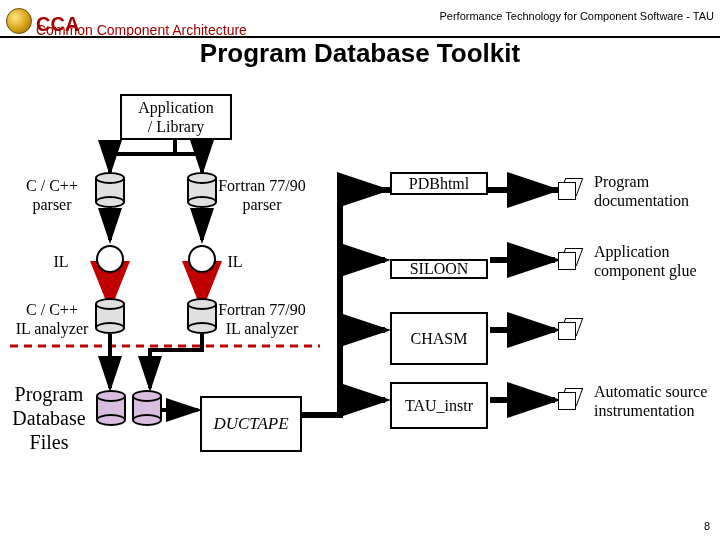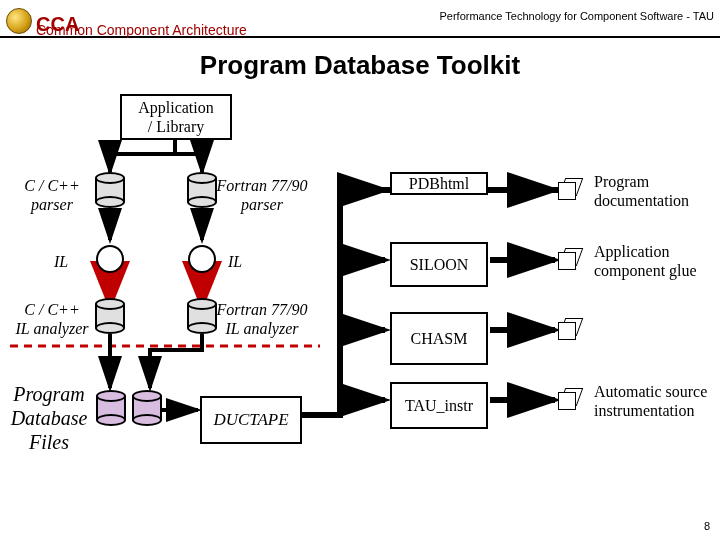--- a/index.html
+++ b/index.html
@@ -48,21 +48,20 @@
     position: absolute;
     right: 6px; top: 10px;
     font-size: 11px;
     font-family: Arial, sans-serif;
   }
   .title {
     text-align: center;
     font-family: Arial, sans-serif;
     font-size: 26px;
     font-weight: bold;
-    margin-top: 12px;
   }
   .canvas {
     position: absolute;
     left: 0; top: 90px;
     width: 720px; height: 410px;
   }
   .box {
     position: absolute;
     border: 2px solid #000;
     background: #fff;
@@ -71,21 +70,20 @@
     align-items: center;
     justify-content: center;
     font-size: 16px;
     line-height: 1.2;
   }
   .label {
     position: absolute;
     font-size: 16px;
     text-align: center;
     line-height: 1.2;
-    font-style: italic;
   }
   .italic { font-style: italic; }
   .right-text {
     position: absolute;
     font-size: 16px;
     line-height: 1.2;
   }
   .cyl {
     position: absolute;
     width: 30px; height: 36px;
@@ -246,24 +244,24 @@
       <div class="body"></div>
       <div class="bot"></div>
       <div class="top"></div>
     </div>
   <div class="cyl" style="left:132px; top:300px">
       <div class="body"></div>
       <div class="bot"></div>
       <div class="top"></div>
     </div>
 
-  <div class="box italic" style="left:200px; top:306px; width:102px; height:48px; font-size:17px">DUCTAPE</div>
+  <div class="box italic" style="left:200px; top:306px; width:102px; height:56px; font-size:17px">DUCTAPE</div>
 
   <div class="box" style="left:390px; top:82px; width:98px; height:23px">PDBhtml</div>
-  <div class="box" style="left:390px; top:152px; width:98px; height:45px">SILOON</div>
+  <div class="box" style="left:390px; top:169px; width:98px; height:20px">SILOON</div>
   <div class="box" style="left:390px; top:222px; width:98px; height:53px">CHASM</div>
   <div class="box" style="left:390px; top:292px; width:98px; height:47px">TAU_instr</div>
 
   <div class="cube" style="left:558px; top:92px"></div>
   <div class="cube" style="left:558px; top:162px"></div>
   <div class="cube" style="left:558px; top:232px"></div>
   <div class="cube" style="left:558px; top:302px"></div>
 
   <div class="right-text" style="left:594px; top:82px; white-space:pre">Program
 documentation</div>

